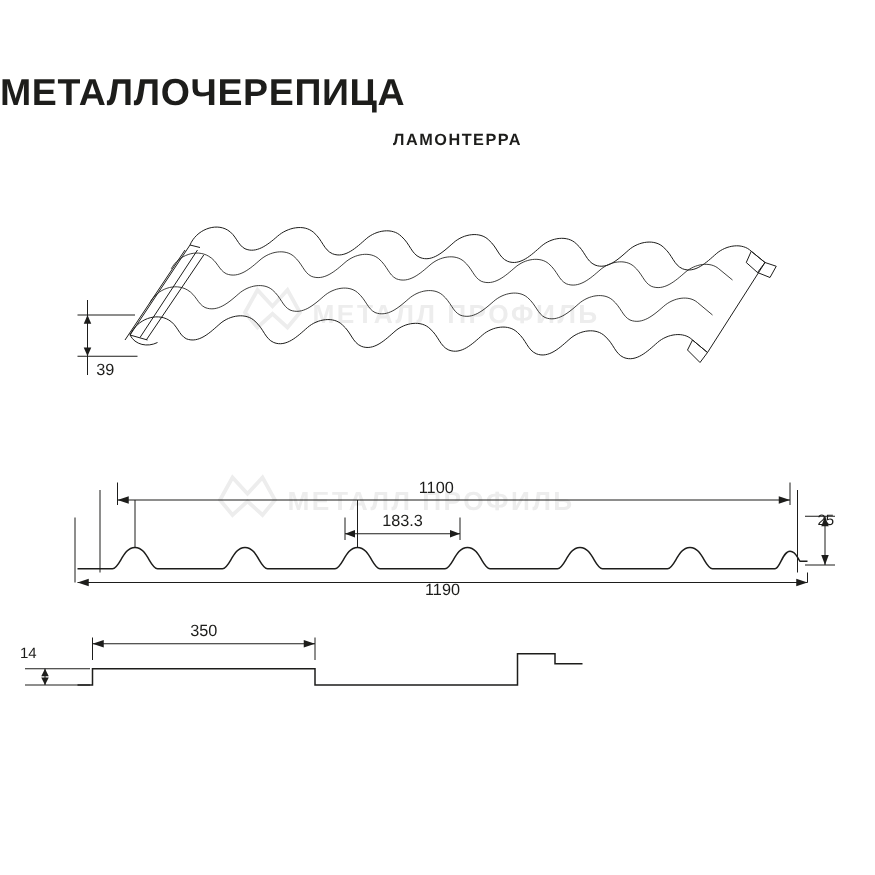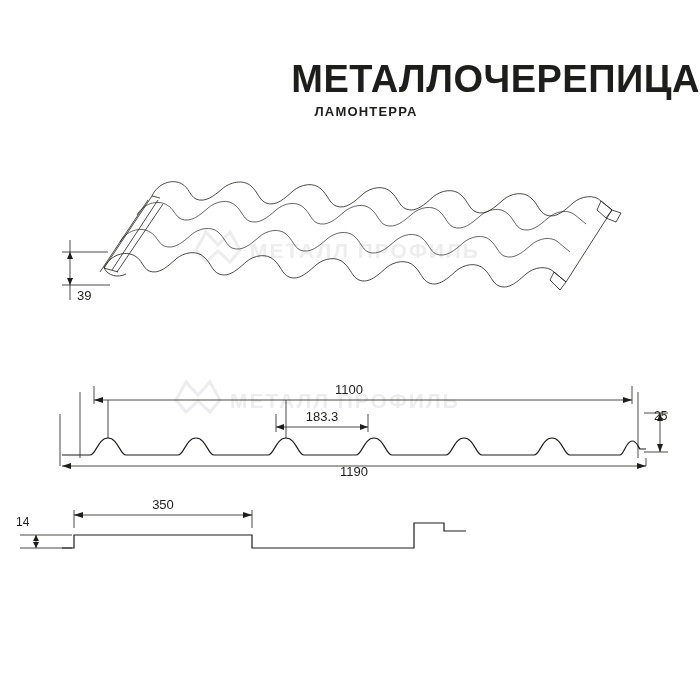--- a/index.html
+++ b/index.html
@@ -19,22 +19,22 @@
     position: absolute;
     left: 0; top: 0;
     width: 700px;
     height: 700px;
   }
   .title {
     position: absolute;
     left: 0;
     top: 58px;
     width: 700px;
-    text-align: right;
-    font-size: 38px;
+    text-align: left;
+    font-size: 30px;
     font-weight: bold;
     letter-spacing: 0.5px;
     color: #1d1d1b;
   }
   .subtitle {
     position: absolute;
     left: 0;
     top: 104px;
     width: 700px;
     text-align: center;

